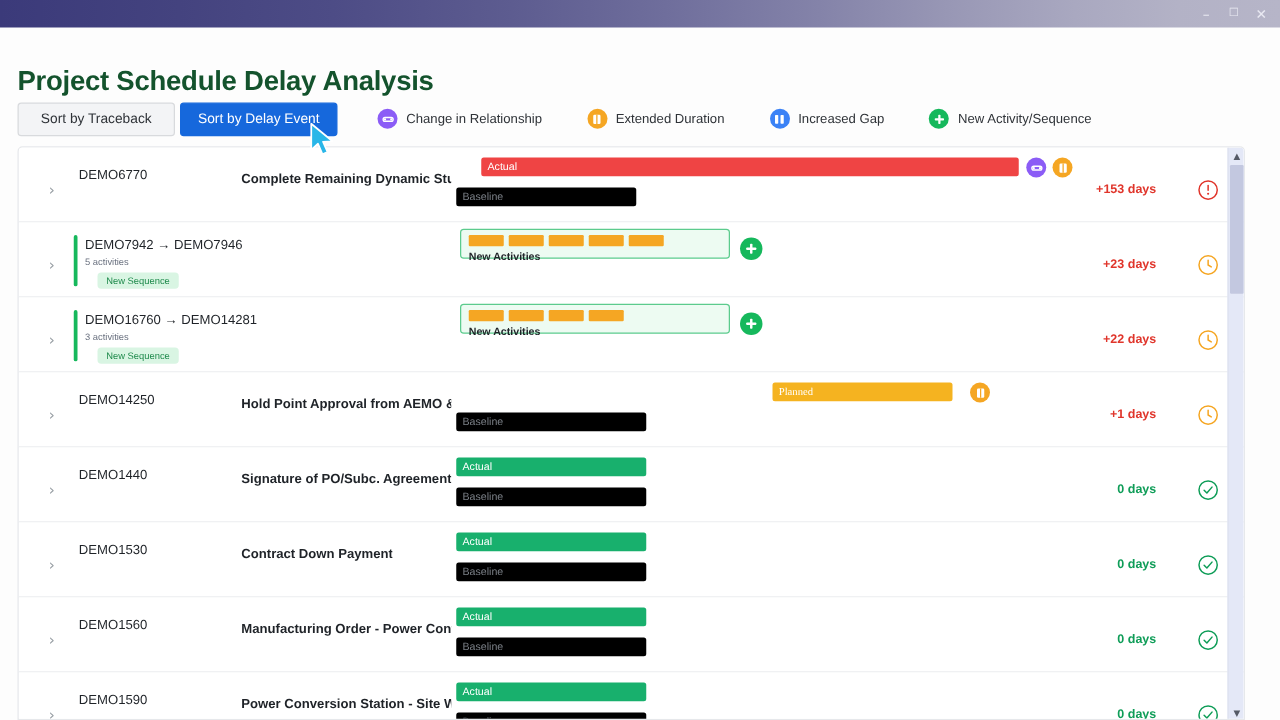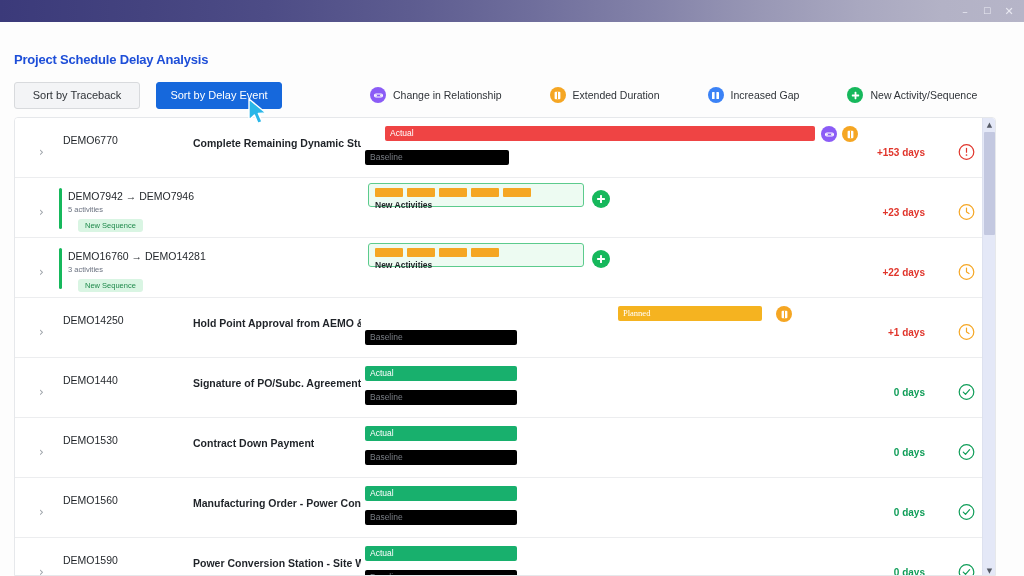--- a/index.html
+++ b/index.html
@@ -32,21 +32,21 @@
   
   .app {
     position: relative;
     width: 1024px; height: 554px;
     background: #fdfdfd;
     padding: 0;
   }
 
   .page-title {
     position: absolute; left: 14px; top: 30px;
-    font-size: 13px; font-weight: bold; color: #1d4ed8;
+    font-size: 22px; font-weight: bold; color: #14532d;
     letter-spacing: -0.2px;
   }
 
   
   .toolbar {
     position: absolute; left: 14px; top: 58px;
     width: 996px; height: 30px;
     display: flex; align-items: center;
   }
   .sortbtn {
@@ -55,26 +55,26 @@
     font-size: 11px; border-radius: 3px;
     white-space: nowrap;
   }
   .sortbtn.inactive {
     background: #f3f4f6; color: #2f3338;
     border: 1px solid #d8dadd; width: 126px;
   }
   .sortbtn.active {
     background: #1668dc; color: #ffffff;
     border: 1px solid #1668dc; width: 126px;
-    margin-left: 16px; font-weight: normal;
+    margin-left: 4px; font-weight: normal;
   }
 
   .legend {
     display: flex; align-items: flex-start;
-    margin-left: 88px; gap: 12px;
+    margin-left: 32px; gap: 0;
   }
   .legend-item {
     display: flex; align-items: center; gap: 7px;
     margin-right: 36px; white-space: nowrap;
   }
   .legend-item:last-child { margin-right: 0; }
   .legend-label { font-size: 10.5px; color: #2f3338; }
   .lg-ico {
     width: 16px; height: 16px; border-radius: 50%;
     display: flex; align-items: center; justify-content: center;

